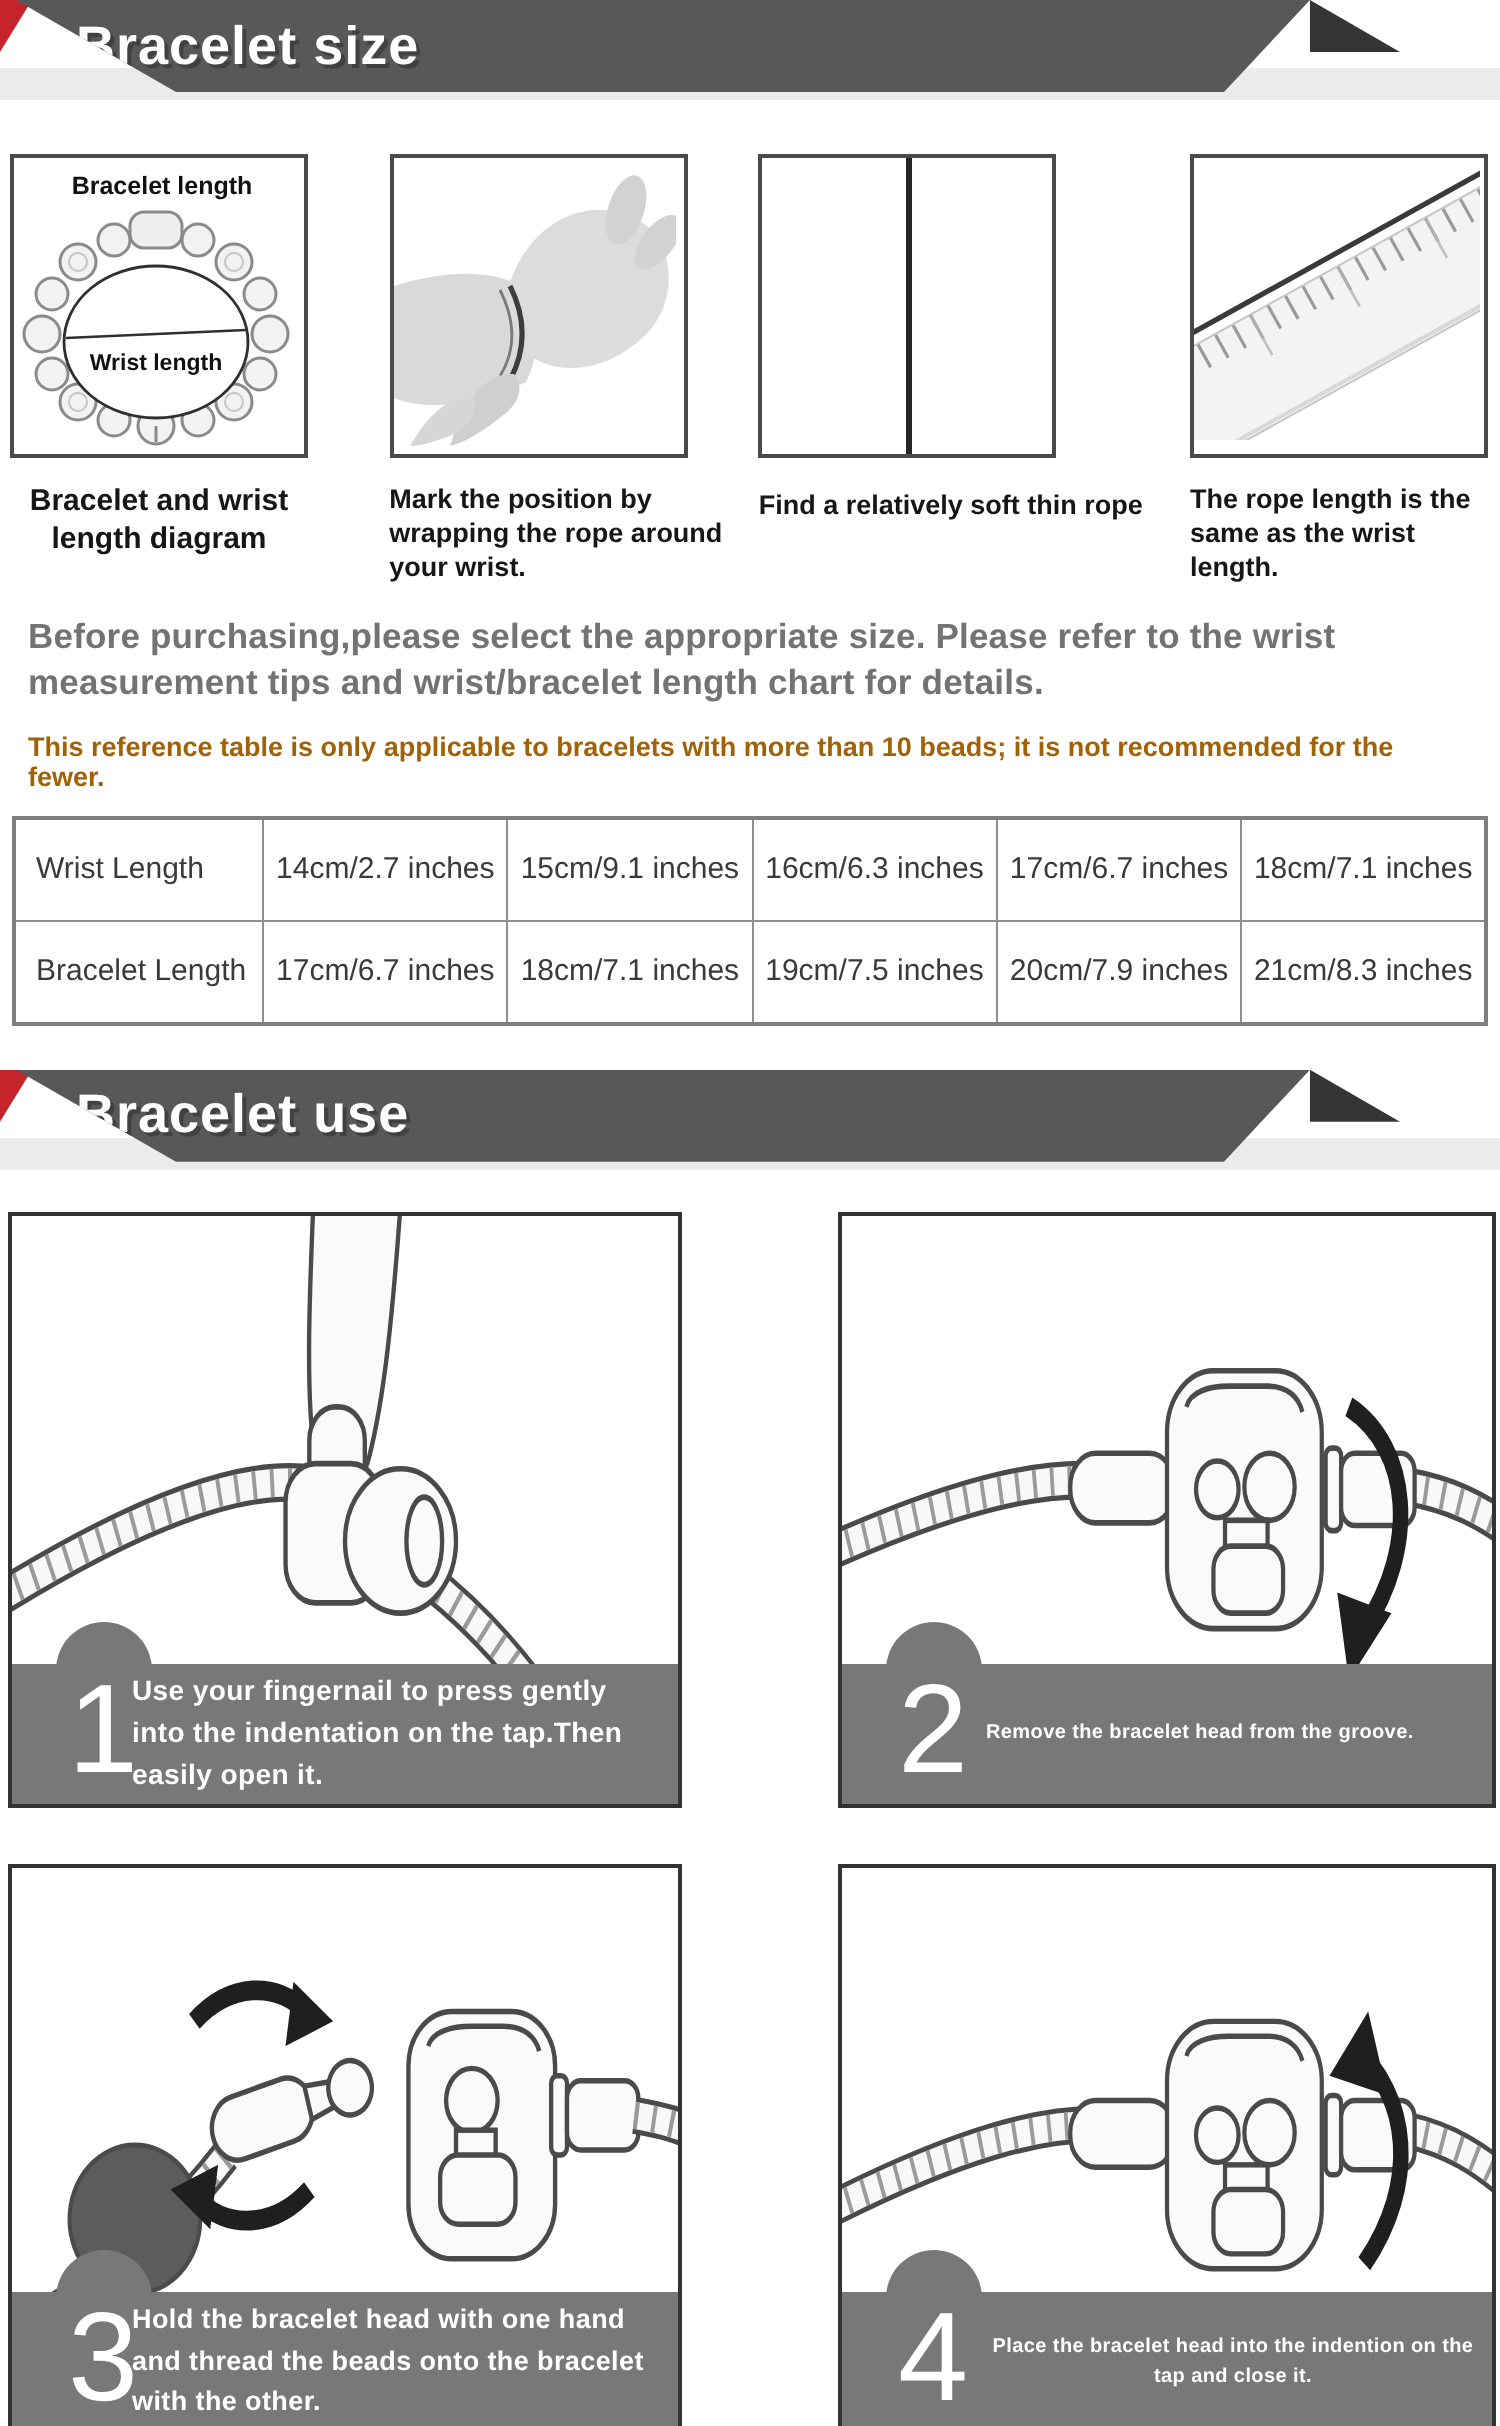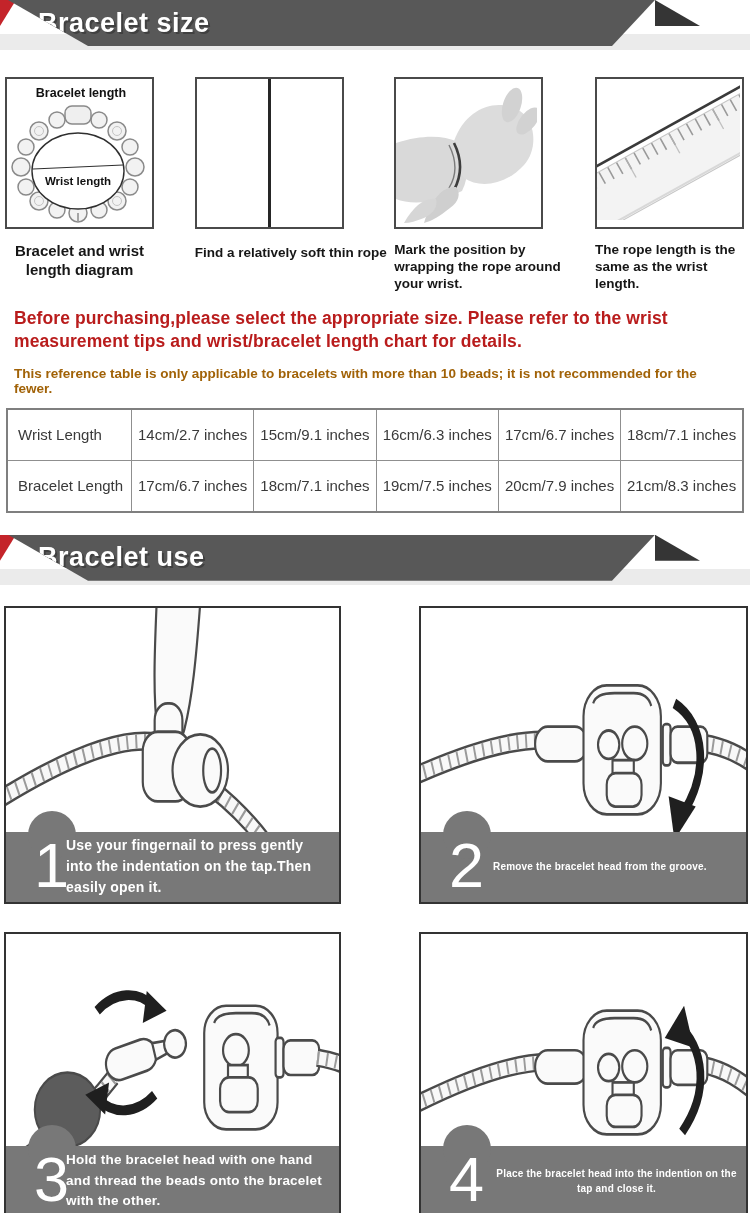--- a/index.html
+++ b/index.html
@@ -37,21 +37,21 @@
   .m-box{width:145px; height:148px; border:2px solid #4a4a4a; background:#fff; position:relative; overflow:hidden;}
   .m-box svg{display:block;}
   .m-cap{font-weight:700; color:#161616; margin-top:13px; line-height:1.25;}
   .c1 .m-cap{font-size:15px; text-align:center; width:175px; margin-left:-13px;}
   .c2 .m-cap{font-size:13.5px; white-space:nowrap; margin-top:16px;}
   .c3 .m-cap{font-size:13.5px; width:168px;}
   .c4 .m-cap{font-size:13.5px; width:152px;}
   .rope-line{position:absolute; left:50%; top:0; bottom:0; width:3px; margin-left:-1px; background:#262626;}
 
   
-  .intro{padding:0 14px; margin-top:14px; font-size:17.5px; font-weight:700; color:#b91c1c; line-height:1.32; letter-spacing:.1px;}
+  .intro{padding:0 14px; margin-top:14px; font-size:17.5px; font-weight:700; color:#737373; line-height:1.32; letter-spacing:.1px;}
   .notice{padding:0 14px; margin-top:13px; font-size:13.5px; font-weight:700;}
 
   
   .size-table{margin:12px 6px 0 6px; border-collapse:collapse; width:738px; table-layout:fixed;}
   .size-table td{border:1px solid #8f8f8f; height:48px; font-size:15px; color:#3a3a3a; text-align:center; font-weight:400;}
   .size-table{border:2px solid #7f7f7f;}
   .size-table td.rowhead{text-align:left; padding-left:10px; width:112px;}
 
   
   .steps-grid{margin-top:21px; padding:0 2px 0 4px;}
@@ -122,41 +122,41 @@
           <line x1="71" y1="142" x2="71" y2="134" stroke="#8a8a8a" stroke-width="1.5"></line>
           <ellipse cx="71" cy="92" rx="46" ry="38" fill="#ffffff" stroke="#2f2f2f" stroke-width="1.4"></ellipse>
           <line x1="26" y1="90" x2="116" y2="86" stroke="#2f2f2f" stroke-width="1.2"></line>
           <text x="74" y="18" text-anchor="middle" font-size="12.5" font-weight="bold" fill="#111">Bracelet length</text>
           <text x="71" y="106" text-anchor="middle" font-size="11.5" font-weight="bold" fill="#111">Wrist length</text>
         </svg>
       </div>
       <div class="m-cap">Bracelet and wrist length diagram</div>
     </div>
 
-    <div class="m-col c2">
-      <div class="m-box">
-        <div class="rope-line"></div>
-      </div>
-      <div class="m-cap">Find a relatively soft thin rope</div>
-    </div>
-
     <div class="m-col c3">
       <div class="m-box">
         <svg width="141" height="144" viewBox="0 0 141 144">
           <path d="M0,64 C26,56 46,56 62,63 C72,80 74,96 66,112 C40,125 14,126 0,120 Z" fill="#d9d9d9"></path>
           <path d="M58,62 C70,28 102,18 124,32 C140,43 142,70 128,86 C110,106 84,110 68,99 C58,88 55,75 58,62 Z" fill="#dcdcdc"></path>
           <ellipse cx="116" cy="26" rx="9" ry="18" transform="rotate(18 116 26)" fill="#d2d2d2"></ellipse>
           <ellipse cx="132" cy="42" rx="8" ry="16" transform="rotate(38 132 42)" fill="#d2d2d2"></ellipse>
           <path d="M58,64 C66,80 66,96 58,111" fill="none" stroke="#3d3d3d" stroke-width="2.6"></path>
           <path d="M53,66 C61,82 61,96 53,109" fill="none" stroke="#7a7a7a" stroke-width="1.4"></path>
           <path d="M28,144 C36,118 48,107 60,108 C65,114 63,123 54,129 C44,137 36,142 28,144 Z" fill="#cfcfcf"></path>
           <path d="M8,144 C18,126 30,118 40,120 C42,127 38,134 28,139 C20,142 14,144 8,144 Z" fill="#d6d6d6"></path>
         </svg>
       </div>
       <div class="m-cap">Mark the position by wrapping the rope around your wrist.</div>
+    </div>
+
+    <div class="m-col c2">
+      <div class="m-box">
+        <div class="rope-line"></div>
+      </div>
+      <div class="m-cap">Find a relatively soft thin rope</div>
     </div>
 
     <div class="m-col c4">
       <div class="m-box">
         <svg width="143" height="141" viewBox="0 0 143 141">
           <g transform="translate(72,118) rotate(-29)">
             <rect x="-170" y="-56" width="340" height="54" fill="#f3f3f3" stroke="#c6c6c6" stroke-width="1"></rect>
             <line x1="-170" y1="-62" x2="170" y2="-62" stroke="#3a3a3a" stroke-width="2.6"></line>
             <line x1="-170" y1="-49" x2="170" y2="-49" stroke="#9a9a9a" stroke-width="13" stroke-dasharray="1.6 8.4"></line>
             <line x1="-170" y1="-44" x2="170" y2="-44" stroke="#b5b5b5" stroke-width="22" stroke-dasharray="1.4 48.6" opacity=".8"></line>

